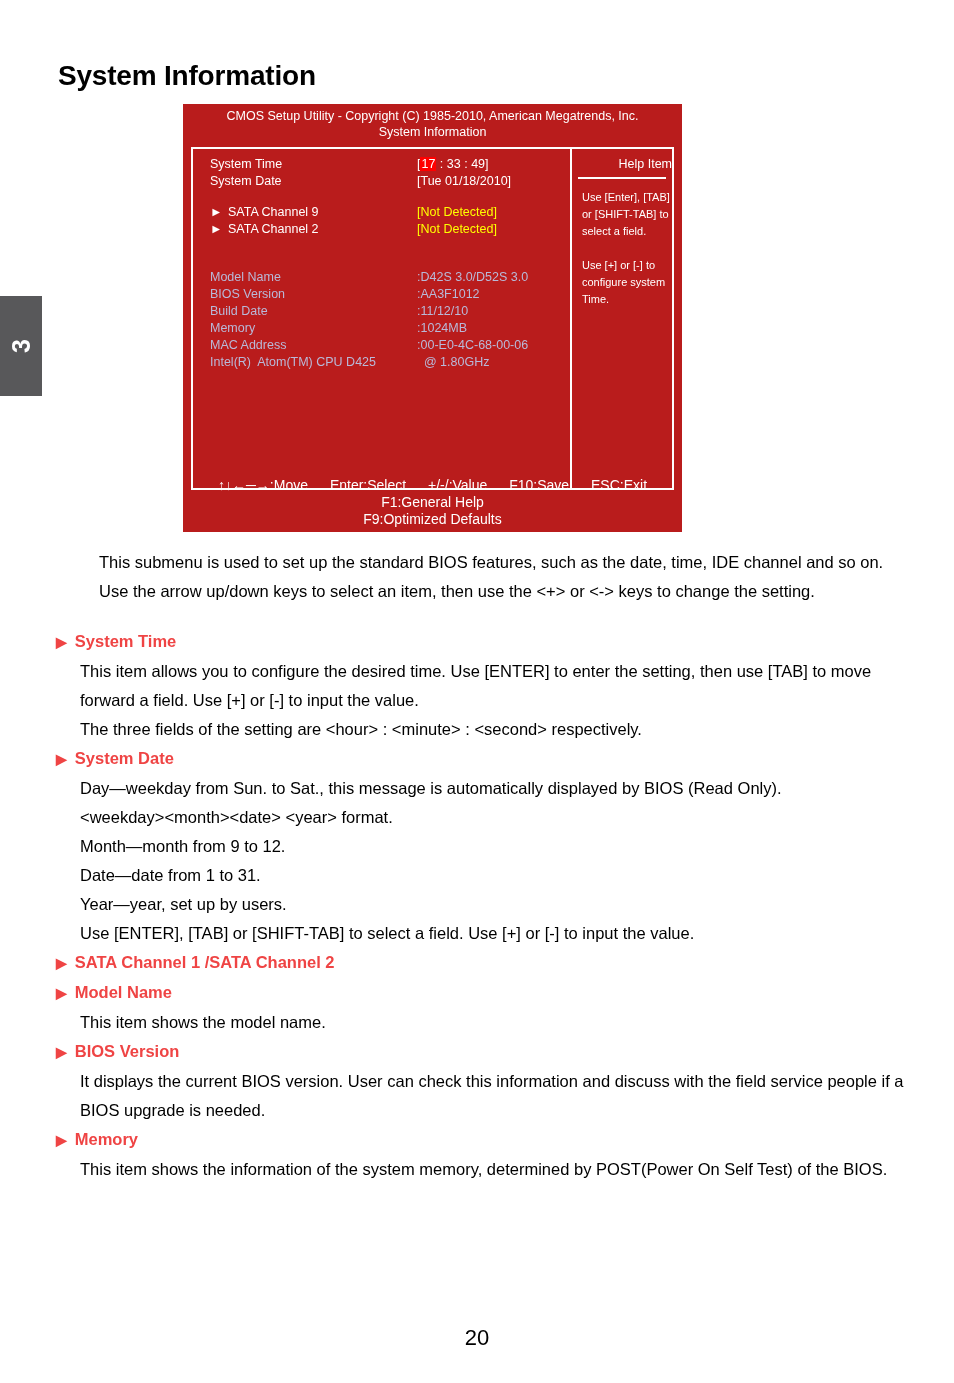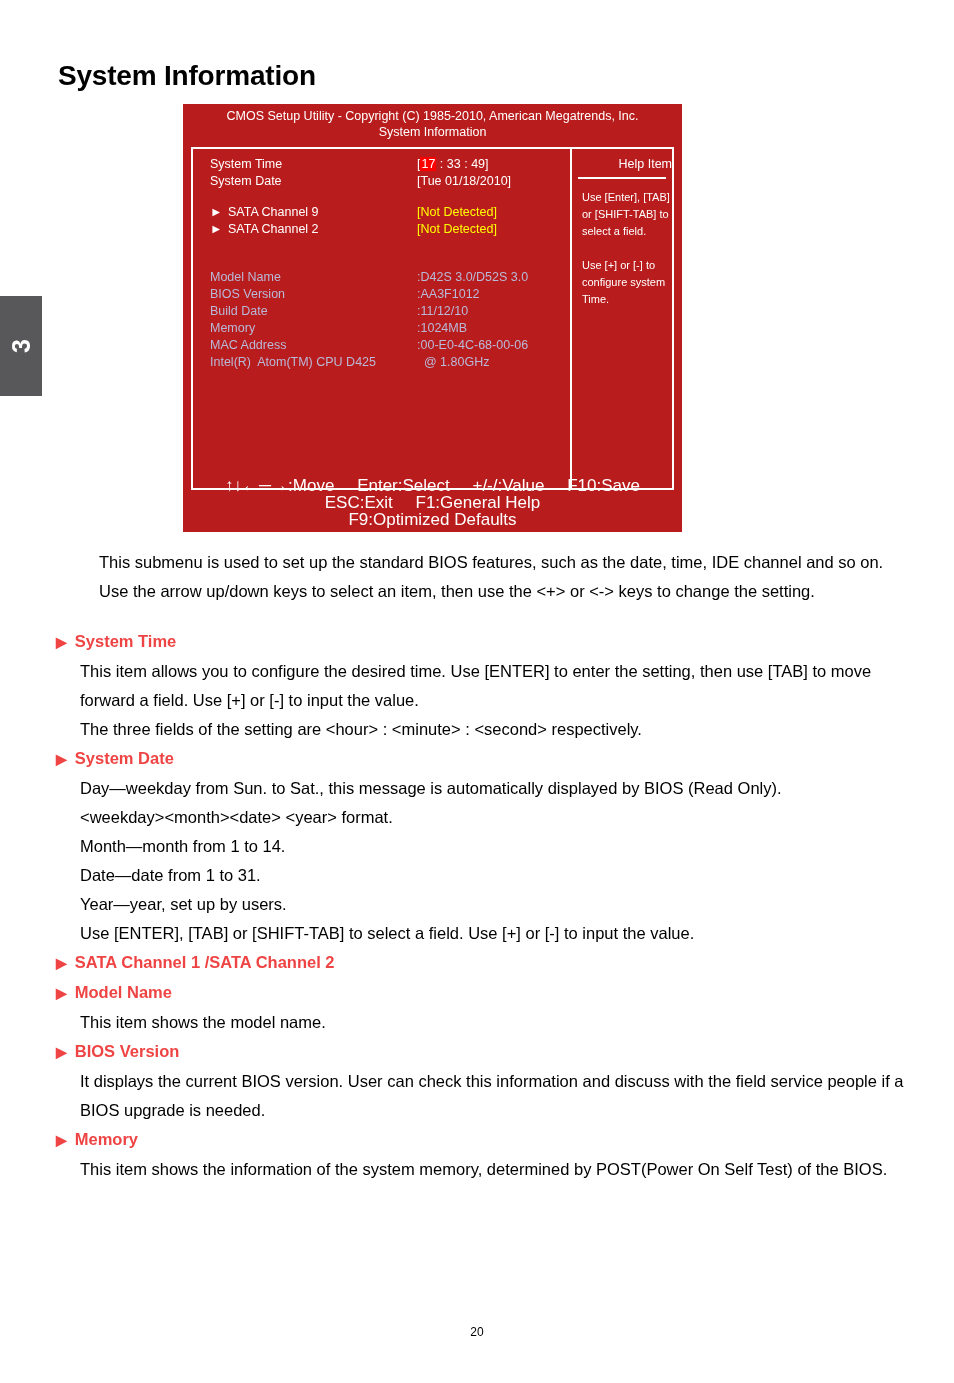--- a/index.html
+++ b/index.html
@@ -131,21 +131,21 @@
   .spacer-sm { height: 14px; }
   .spacer-md { height: 31px; }
 
   .bios-footer {
     position: absolute;
     left: 0;
     right: 0;
     bottom: 4px;
     text-align: center;
     line-height: 17px;
-    font-size: 17px;
+    font-size: 14px;
   }
   .bios-footer .keys span { margin: 0 9px; }
 
   
   .doc {
     position: absolute;
     left: 56px;
     top: 548px;
     width: 848px;
     font-size: 16.5px;
@@ -167,21 +167,21 @@
   .sec-body {
     margin-left: 24px;
     line-height: 29px;
   }
   .page-num {
     position: absolute;
     left: 0;
     right: 0;
     top: 1325px;
     text-align: center;
-    font-size: 12px;
+    font-size: 22px;
   }
 </style>
 </head>
 <body>
 
 <div class="chapter-tab">
   <div class="num">3</div>
 </div>
 
 <div class="page-title">System Information</div>
@@ -284,21 +284,21 @@
   <div>
     <div class="sec-head"><span class="tri">▶</span><span>System Time</span></div>
     <div class="sec-body">This item allows you to configure the desired time. Use [ENTER] to enter the setting, then use [TAB] to move forward a field. Use [+] or [-] to input the value.</div>
     <div class="sec-body">The three fields of the setting are &lt;hour&gt; : &lt;minute&gt; : &lt;second&gt; respectively.</div>
   </div>
 
   <div>
     <div class="sec-head"><span class="tri">▶</span><span>System Date</span></div>
     <div class="sec-body">Day—weekday from Sun. to Sat., this message is automatically displayed by BIOS (Read Only).</div>
     <div class="sec-body">&lt;weekday&gt;&lt;month&gt;&lt;date&gt; &lt;year&gt; format.</div>
-    <div class="sec-body">Month—month from 1 to 14.</div>
+    <div class="sec-body">Month—month from 9 to 12.</div>
     <div class="sec-body">Date—date from 1 to 31.</div>
     <div class="sec-body">Year—year, set up by users.</div>
     <div class="sec-body">Use [ENTER], [TAB] or [SHIFT-TAB] to select a field. Use [+] or [-] to input the value.</div>
   </div>
 
   <div>
     <div class="sec-head"><span class="tri">▶</span><span>SATA Channel 1 /SATA Channel 2</span></div>
   </div>
 
   <div>

